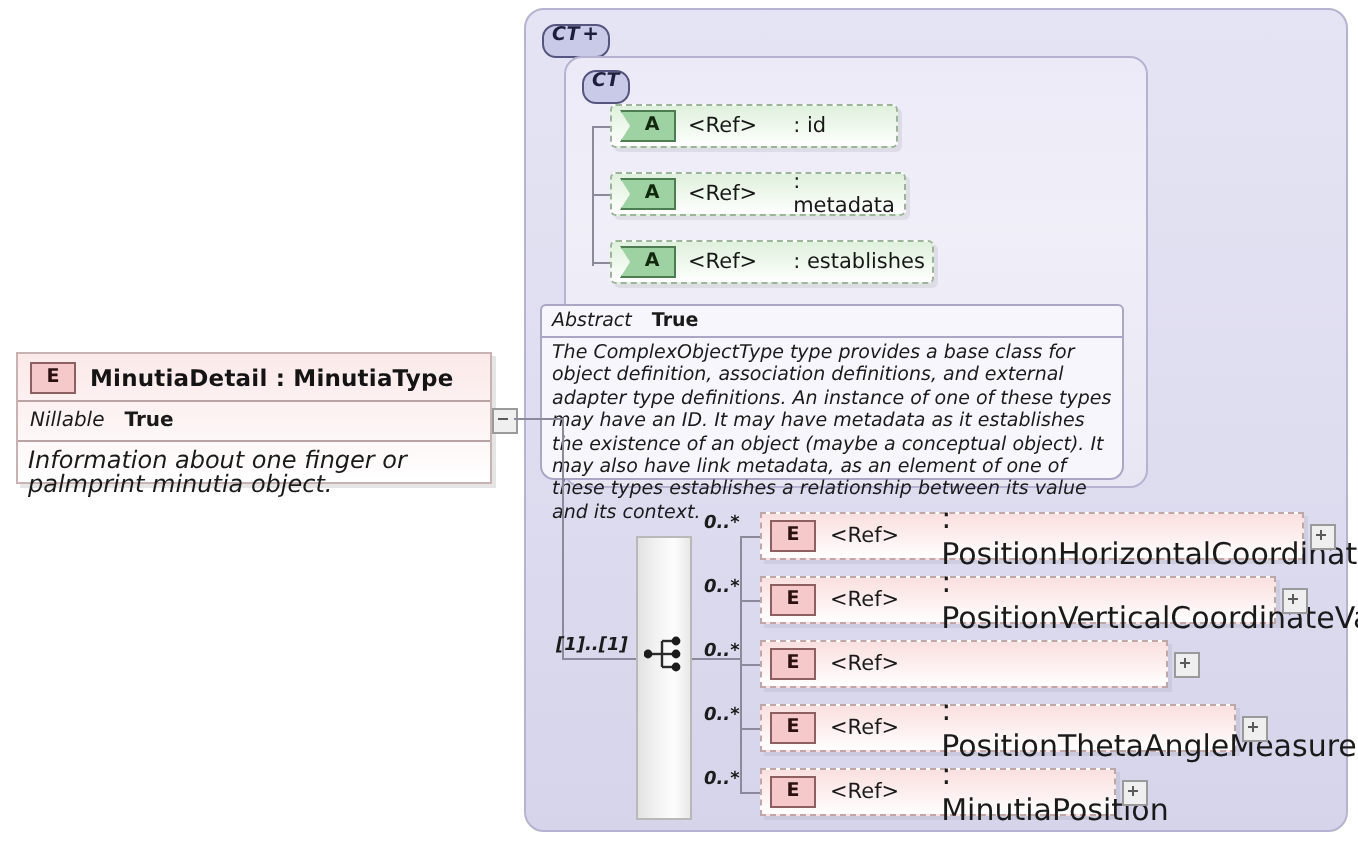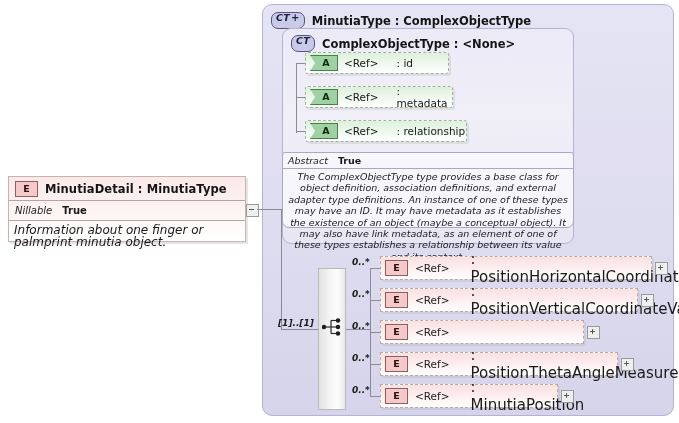--- a/index.html
+++ b/index.html
@@ -115,25 +115,24 @@
     border-radius: 3px;
     display: flex; align-items: center; gap: 6px;
     padding-left: 4px;
     box-shadow: 2px 2px 0 rgba(0,0,0,0.07);
   }
   .attr-box .ref { font-size: 10.5px; color: #171717; }
   .attr-box .nm  { font-size: 10.5px; color: #171717; margin-left: 12px; }
 
   
   .doc-box {
-    left: 282px; top: 152px; width: 292px; height: 76px;
+    left: 270px; top: 152px; width: 292px; height: 88px;
     background: #f7f6fc;
     border: 1px solid #a9a6c6;
     border-radius: 3px 3px 7px 7px;
-    text-align: center;
   }
   .doc-box .abs-row {
     height: 15px; display: flex; align-items: center; gap: 10px;
     padding-left: 5px;
     border-bottom: 1px solid #a9a6c6;
   }
   .doc-box .abs-key { font-style: italic; font-size: 9.5px; }
   .doc-box .abs-val { font-size: 9.5px; font-weight: bold; }
   .doc-box .abs-text {
     padding: 2px 5px 0 5px;
@@ -202,30 +201,28 @@
 <body>
 
 <div id="canvas">
 
   <div class="abs outer-panel">
     <div class="ptitle">
       <span class="ico-ct">
           <span>CT</span>
           <span class="plusglyph">+</span>
         </span>
-      <span class="ptext">MinutiaType : ComplexObjectType</span>
     </div>
   </div>
 
   <div class="abs inner-panel">
     <div class="ptitle">
       <span class="ico-ct">
           <span>CT</span>
         </span>
-      <span class="ptext">ComplexObjectType : &lt;None&gt;</span>
     </div>
   </div>
 
   <div class="abs attr-box" style="left:305px; top:52px; width:144px;">
     <span class="ico-a">
         <span>A</span>
       </span>
     <span class="ref">&lt;Ref&gt;</span>
     <span class="nm">: id</span>
   </div>
@@ -236,21 +233,21 @@
       </span>
     <span class="ref">&lt;Ref&gt;</span>
     <span class="nm">: metadata</span>
   </div>
 
   <div class="abs attr-box" style="left:305px; top:120px; width:162px;">
     <span class="ico-a">
         <span>A</span>
       </span>
     <span class="ref">&lt;Ref&gt;</span>
-    <span class="nm">: relationship</span>
+    <span class="nm">: establishes</span>
   </div>
 
   <div class="line-v" style="left:296px; top:63px; height:70px;"></div>
   <div class="line-h" style="left:296px; top:63px;  width:9px;"></div>
   <div class="line-h" style="left:296px; top:97px;  width:9px;"></div>
   <div class="line-h" style="left:296px; top:131px; width:9px;"></div>
 
   <div class="abs doc-box">
     <div class="abs-row">
       <span class="abs-key">Abstract</span>

